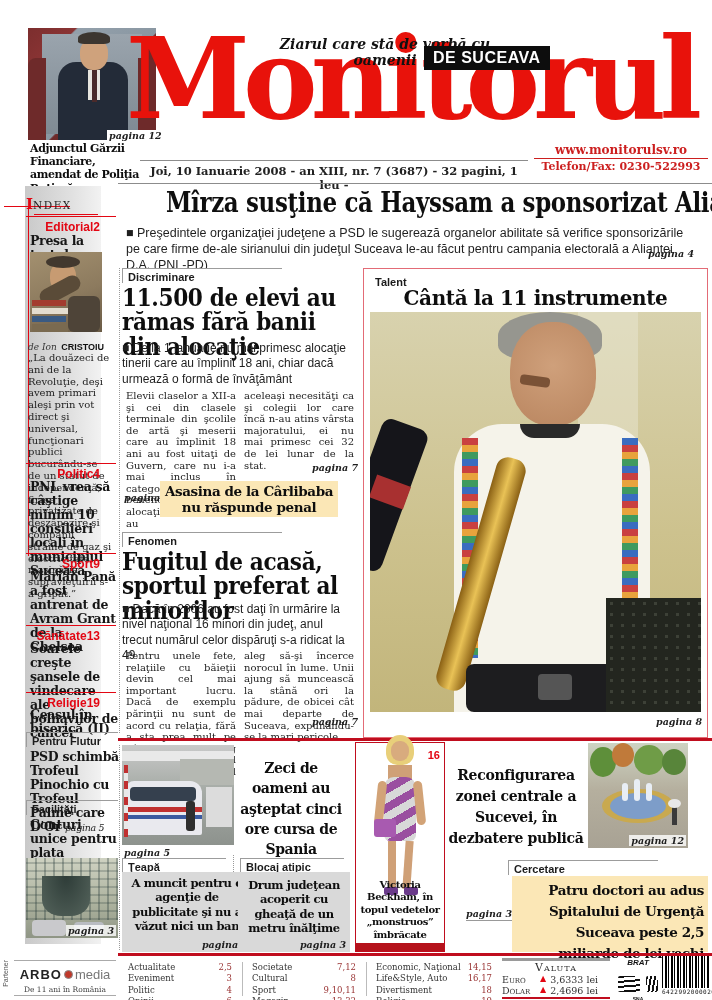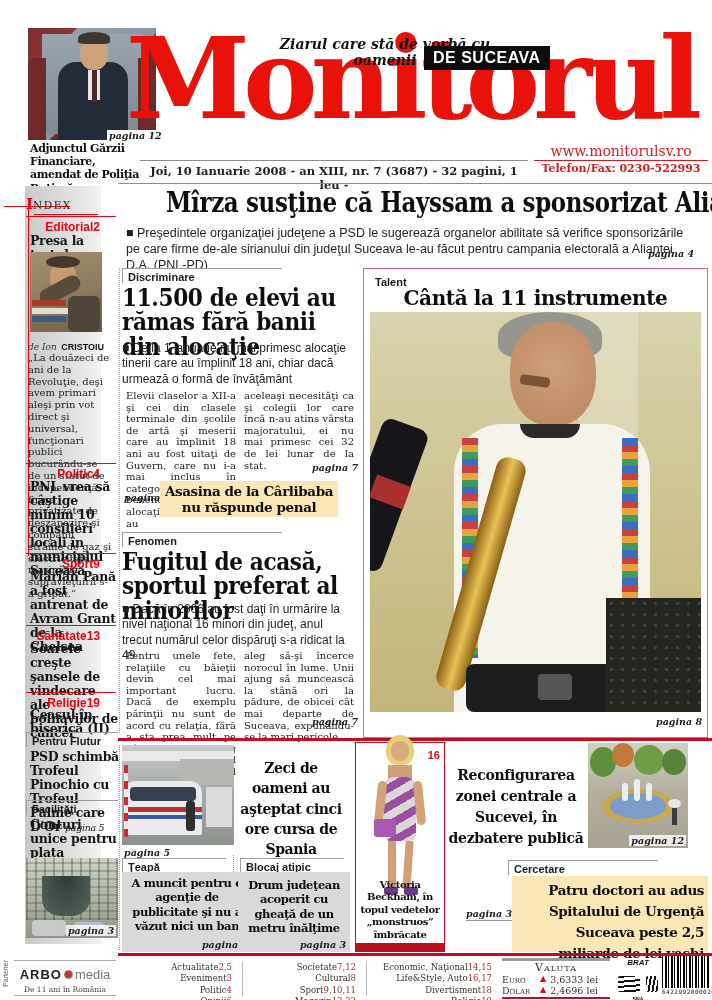--- a/index.html
+++ b/index.html
@@ -16,21 +16,21 @@
         justify-content:flex-end;border-top:1px solid #e30613;padding:3px 16px 0 3px}
   .idxhl{font-family:"DejaVu Serif",serif;font-weight:bold;font-size:12.5px;line-height:1.12;
         color:#161616;letter-spacing:-0.3px}
   .deck{font-size:12.5px;line-height:1.28;color:#1f1f1f}
   .bodytxt{font-family:"DejaVu Serif",serif;font-size:10px;line-height:1.16;color:#222;text-align:justify}
   .grayline{background:#8c8c8c}
   .redline{background:#c00d1e}
   .dotv{border-left:1px dotted #9a9a9a}
   .ph{position:absolute;overflow:hidden}
   .ph>div{position:absolute}
-  .tocrow{display:flex;justify-content:flex-end;font-family:"DejaVu Serif",serif;
+  .tocrow{display:flex;justify-content:space-between;font-family:"DejaVu Serif",serif;
         font-size:8.5px;line-height:1.35;color:#333}
   .tocrow .n{color:#993333}
   .condX{transform:scaleX(.9);transform-origin:left top}
 </style>
 </head>
 <body>
 
 <div class="page">
 
   <div class="ph" style="left:28px;top:28px;width:128px;height:112px;background:linear-gradient(135deg,#7c2e2e,#8a3434 20%,#93a0ab 21%,#8a97a2 55%,#6e2a2a 56%,#5e2424)">
@@ -49,21 +49,21 @@
   <div class="abs ser" style="left:248px;top:36px;width:274px;text-align:center;font-style:italic;font-weight:bold;font-size:14px;z-index:6">Ziarul care stă de vorbă cu oamenii</div>
   <div class="abs" style="left:424px;top:46px;background:#0d0d0d;color:#fff;font:bold 16px 'Liberation Sans',sans-serif;
               padding:3px 9px;letter-spacing:.5px;z-index:7">DE SUCEAVA</div>
   <div class="abs ser" style="left:126px;top:26px;font-weight:bold;font-size:112px;line-height:.95;letter-spacing:-7px;
               color:#e8120b;white-space:nowrap;z-index:5">Monitorul</div>
 
   <div class="abs grayline" style="left:140px;top:160px;width:388px;height:1px"></div>
   <div class="abs ser" style="left:140px;top:164px;width:388px;text-align:center;font-weight:bold;font-size:11.5px;color:#222">Joi, 10 Ianuarie 2008 - an XIII, nr. 7 (3687) - 32 pagini, 1 leu -</div>
 
   <div class="abs" style="left:534px;top:143px;width:174px;text-align:center">
-    <div class="ser" style="font-weight:normal;font-size:14px;color:#cc1f1f">www.monitorulsv.ro</div>
+    <div class="ser" style="font-weight:bold;font-size:12px;color:#cc1f1f">www.monitorulsv.ro</div>
     <div style="height:1px;background:#cc1f1f;margin:1px 0"></div>
     <div class="ser" style="font-weight:bold;font-size:11px;color:#cc1f1f">Telefon/Fax: 0230-522993</div>
   </div>
 
   <div class="abs grayline" style="left:118px;top:183px;width:594px;height:1px"></div>
 
   <div class="abs hl" style="left:122px;top:187px;width:586px;text-align:center;font-size:27px;white-space:nowrap;
               transform:scaleX(.85);transform-origin:center top">Mîrza susţine că Hayssam a sponsorizat Alianţa D.A.</div>
   <div class="abs deck" style="left:126px;top:225px;width:566px">■ Preşedintele organizaţiei judeţene a PSD le sugerează organelor abilitate să verifice sponsorizările pe care firme de-ale sirianului din judeţul Suceava le-au făcut pentru campania electorală a Alianţei D.A. (PNL-PD)</div>
   <div class="abs pg" style="left:648px;top:248px">pagina 4</div>

